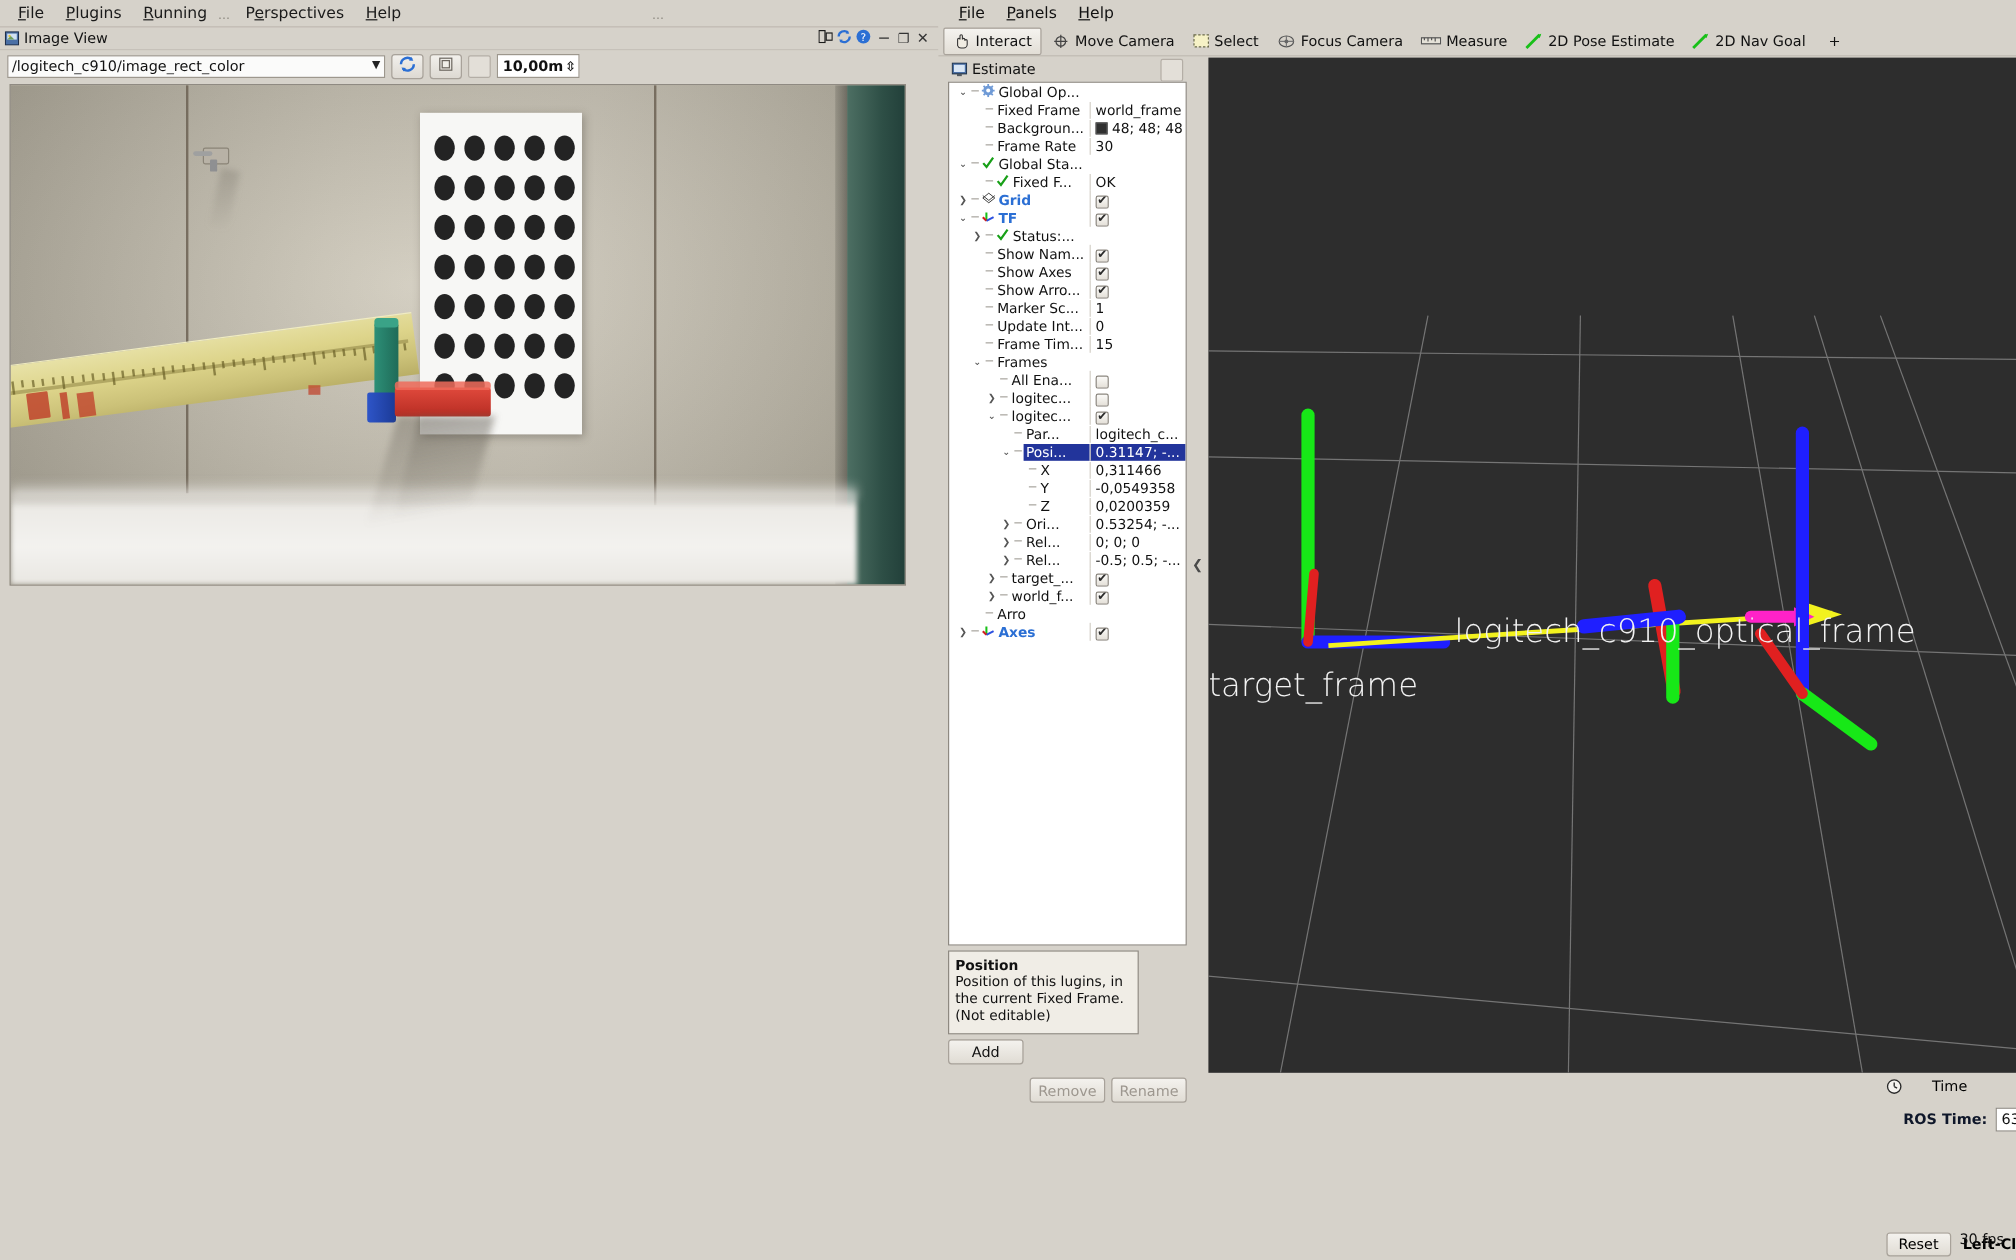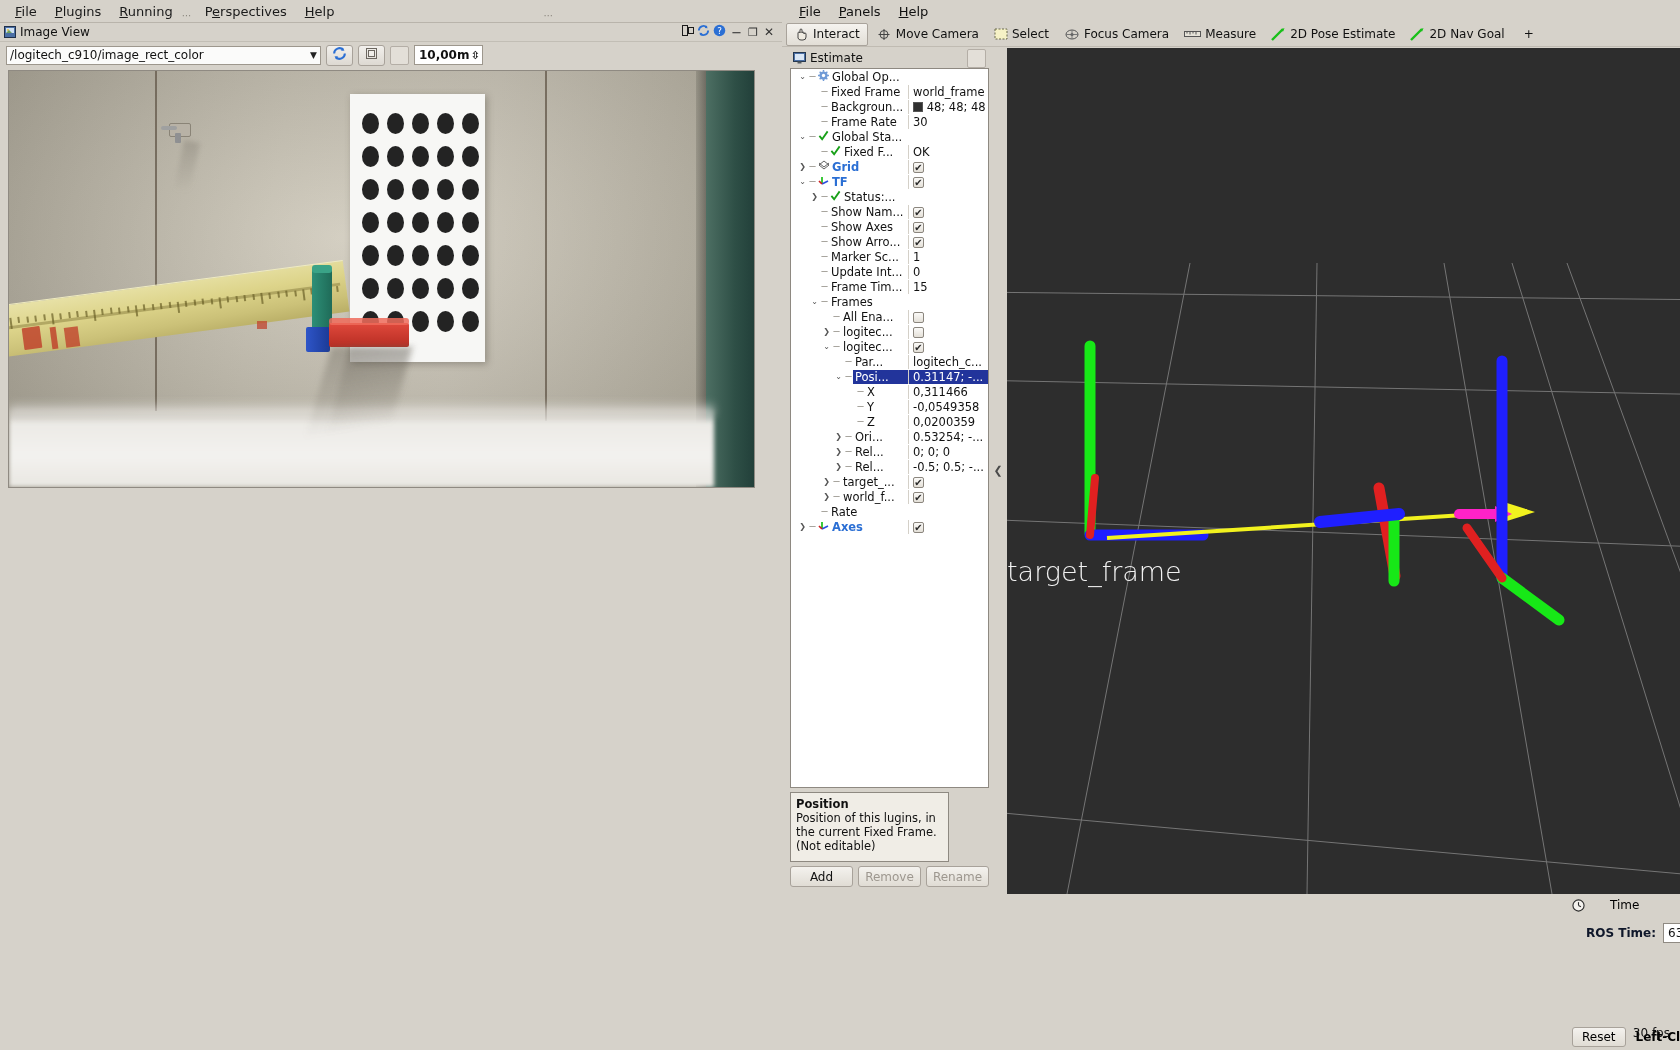--- a/index.html
+++ b/index.html
@@ -78,21 +78,21 @@
   .swatch { width:10px; height:10px; background:#303030; border:1px solid #555; display:inline-block; vertical-align:-1px;}
 
   
   #helpbox { position:absolute; left:8px; top:792px; width:159px; height:70px;
              background:#f0ede6; border:1px solid #8e8981; padding:4px 5px; font-size:11.5px;
              color:#111; line-height:1.22;}
   #helpbox b { font-weight:bold; }
   #dispbtns { position:absolute; left:8px; top:866px; width:199px; height:22px; display:flex; gap:5px;}
   .dbtn { flex:1; height:21px; background:linear-gradient(#f4f2ee,#e0dcd4); border:1px solid #a8a29a;
           border-radius:3px; font-size:12px; color:#111; display:flex;align-items:center;justify-content:center;}
-  .dbtn.dis { color:#9d978f; }
+  .dbtn.dis { color:#9d978f;margin-top:32px; }
 
   
   #view3d { position:absolute; left:225px; top:48px; width:673px; height:846px;
             background:#2d2d2d; overflow:hidden; }
   .splitgrip { position:absolute; left:209px; top:450px; width:14px; height:40px;
                display:flex; align-items:center; justify-content:center; color:#4a4a4a; font-size:11px;}
   .f3dlabel { position:absolute; color:#f2f2f2; font-weight:300; white-space:nowrap;
               font-family:"DejaVu Sans","Liberation Sans",sans-serif; }
 
   
@@ -643,21 +643,21 @@
             <span style="width: 30px; flex: 0 0 auto;"></span>
             <span class="exp">❯</span>
             <span class="branch">─</span>
             <span class="lbl">world_f...</span>
             <span class="val"><span class="cbx">✔</span></span>
           </div>
           <div class="trow">
             <span style="width: 18px; flex: 0 0 auto;"></span>
             <span class="exp"></span>
             <span class="branch">─</span>
-            <span class="lbl">Rate</span>
+            <span class="lbl">Arro</span>
             <span class="val"></span>
           </div>
           <div class="trow">
             <span style="width: 6px; flex: 0 0 auto;"></span>
             <span class="exp">❯</span>
             <span class="branch">─</span>
             <span class="ico"><svg width="12" height="11" viewBox="0 0 12 11">
                 <line x1="4" y1="9" x2="4" y2="2" stroke="#18c018" stroke-width="1.7"></line>
                 <line x1="4" y1="9" x2="10" y2="6" stroke="#2b50e0" stroke-width="1.7"></line>
                 <line x1="4" y1="9" x2="1" y2="6" stroke="#d02020" stroke-width="1.7"></line>
@@ -714,20 +714,21 @@
           <path d="M488 458 L505 466 L488 474 Z" fill="#ff22c8"></path>
         </g>
 
         <g>
           <line x1="495" y1="530" x2="495" y2="313" stroke="#1f1fff" stroke-width="11" stroke-linecap="round"></line>
           <line x1="495" y1="530" x2="552" y2="572" stroke="#17e817" stroke-width="11" stroke-linecap="round"></line>
           <line x1="495" y1="530" x2="460" y2="480" stroke="#e02020" stroke-width="9" stroke-linecap="round"></line>
         </g>
       </svg>
       <div class="f3dlabel" style="left:0px;top:508px;font-size:27px;">target_frame</div>
+      <div class="f3dlabel" style="left:205px;top:463px;font-size:27px;">logitech_c910_optical_frame</div>
     </div>
 
     <div id="timepanel">
       <div class="timehdr">
         <span style="display:inline-flex">
           <svg width="13" height="13" viewBox="0 0 14 14">
               <circle cx="7" cy="7" r="6" fill="#f4f2ee" stroke="#2a2a2a" stroke-width="1.2"></circle>
               <line x1="7" y1="7" x2="7" y2="3.4" stroke="#2a2a2a" stroke-width="1.2"></line>
               <line x1="7" y1="7" x2="9.6" y2="8.4" stroke="#2a2a2a" stroke-width="1.2"></line>
             </svg>

